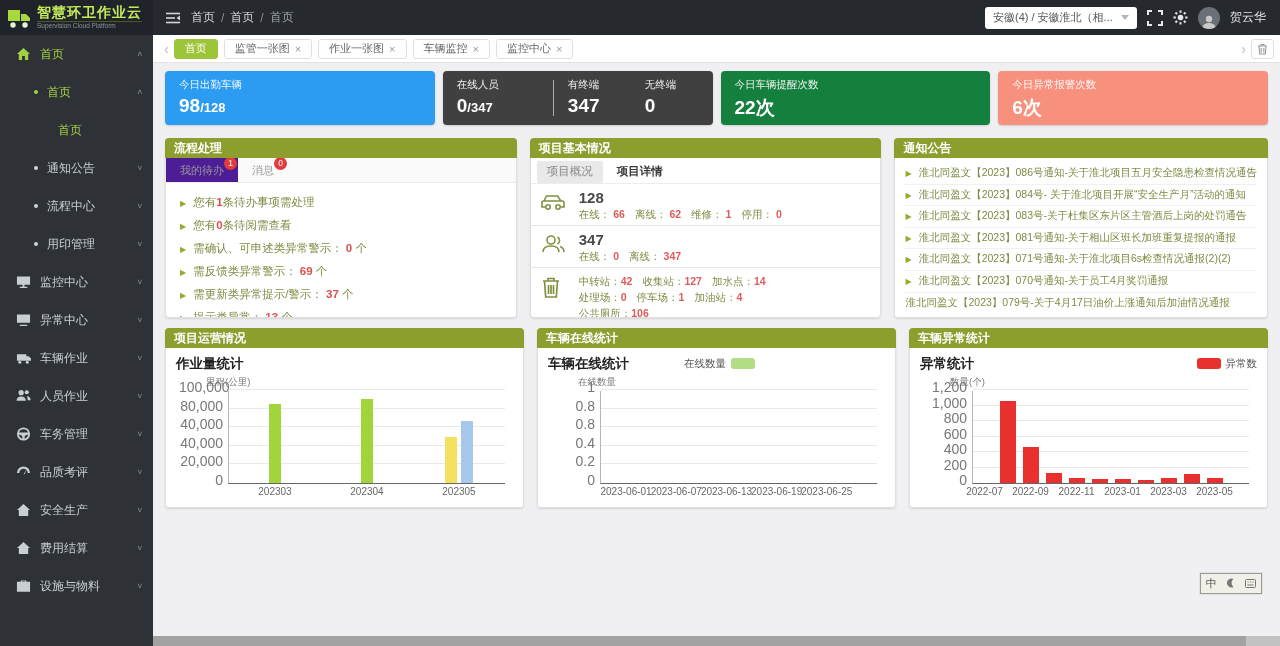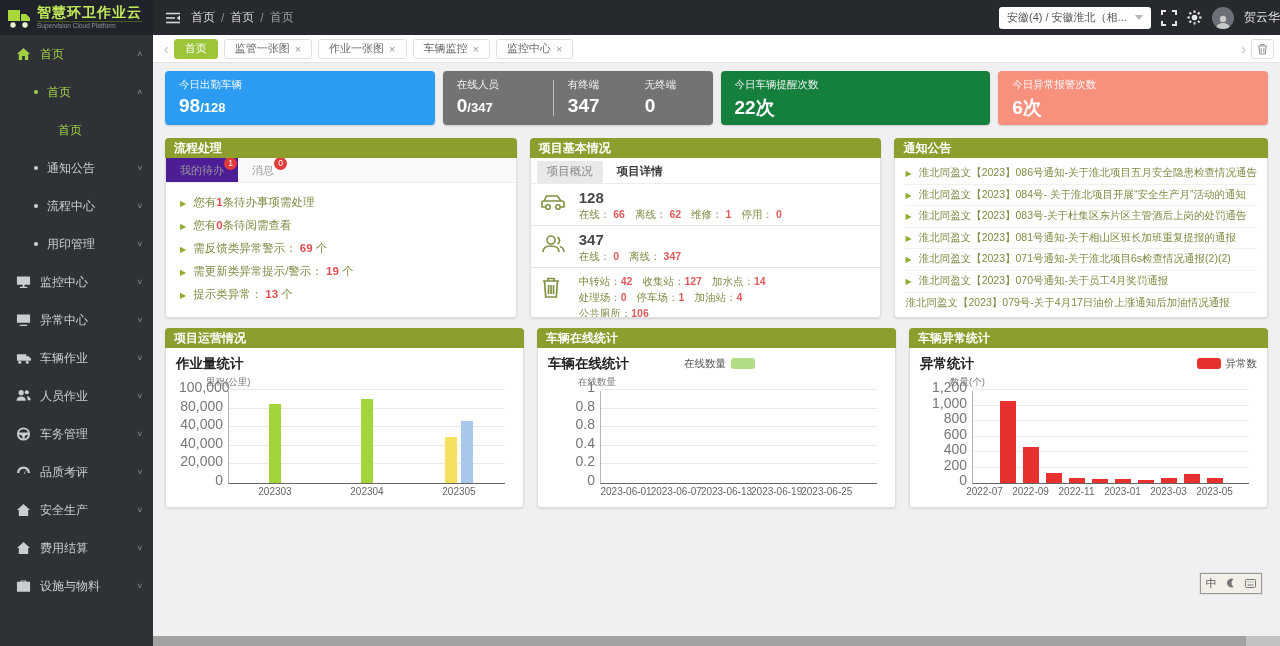--- a/index.html
+++ b/index.html
@@ -12,21 +12,21 @@
   .logo { width:153px; height:35px; background:#202329; display:flex; align-items:center;
     padding-left:6px; flex:none; }
   .logo-truck { display:flex; margin-right:5px; }
   .logo-text { line-height:1; }
   .logo-title { color:#c3e85a; font-weight:bold; font-size:14px; letter-spacing:1px; }
   .logo-sub { color:#8d9399; font-size:6.5px; margin-top:2px; border-top:1px solid #4a5a20; padding-top:1px;}
   .collapse { margin-left:12px; display:flex; cursor:pointer; }
   .crumb { margin-left:10px; font-size:12px; color:#d6d6d6; display:flex; gap:6px; align-items:center;}
   .crumb .sep { color:#8a8f94; }
   .crumb .crumb-item.last { color:#9aa0a6; }
-  .top-right { margin-left:auto; display:flex; align-items:center; gap:10px; }
+  .top-right { margin-left:auto; display:flex; align-items:center; gap:10px; padding-right:14px; }
   .region { background:#fff; border-radius:3px; height:22px; width:152px; display:flex;
     align-items:center; padding:0 8px; font-size:11px; color:#555; cursor:pointer; }
   .region span:first-child { overflow:hidden; white-space:nowrap; flex:1; }
   .caret { width:0; height:0; border-left:4px solid transparent; border-right:4px solid transparent;
     border-top:5px solid #b5b5b5; margin-left:4px; }
   .tb-icon { display:flex; cursor:pointer; }
   .avatar { width:22px; height:22px; border-radius:50%; background:#6b7076; overflow:hidden;
     display:flex; align-items:flex-end; justify-content:center; cursor:pointer;}
   .uname { color:#e6e6e6; font-size:12px; }
 
@@ -356,21 +356,21 @@
   </span>
 </div>
 
 <main class="content">
 
   <div class="cards">
     <div class="card" style="background: rgb(43, 156, 242);">
       <div class="clabel">今日出勤车辆</div>
       <div class="cval"><span>98</span><span class="sub">/128</span></div>
     </div>
-    <div class="card card2" style="background: #737373;">
+    <div class="card card2" style="background: #404040;">
       <div class="ccol c1">
         <div class="clabel">在线人员</div>
         <div class="cval"><span>0</span><span class="sub">/347</span></div>
       </div>
       <div class="cdivider"></div>
       <div class="ccol c2">
         <div class="clabel">有终端</div>
         <div class="cval">347</div>
       </div>
       <div class="ccol c3">
@@ -392,22 +392,23 @@
     <section class="panel">
       <div class="phead">流程处理</div>
       <div class="pbody">
         <div class="ptabs" id="ptabs">
             <div class="ptab active"><span>我的待办</span><span class="badge">1</span></div>
             <div class="ptab"><span>消息</span><span class="badge">0</span></div>
           </div>
         <div class="plist" id="plist">
             <div class="pitem"><span class="marker">▶</span><span>您有</span><span class="red">1</span><span>条待办事项需处理</span></div>
             <div class="pitem"><span class="marker">▶</span><span>您有</span><span class="red">0</span><span>条待阅需查看</span></div>
+            <div class="pitem"><span class="marker">▶</span><span>需确认、可申述类异常警示： </span><span class="red">0</span><span> 个</span></div>
             <div class="pitem"><span class="marker">▶</span><span>需反馈类异常警示： </span><span class="red">69</span><span> 个</span></div>
-            <div class="pitem"><span class="marker">▶</span><span>需更新类异常提示/警示： </span><span class="red">19</span><span> 个</span></div>
+            <div class="pitem"><span class="marker">▶</span><span>需更新类异常提示/警示： </span><span class="red">37</span><span> 个</span></div>
             <div class="pitem"><span class="marker">▶</span><span>提示类异常： </span><span class="red">13</span><span> 个</span></div>
           </div>
       </div>
     </section>
 
     <section class="panel">
       <div class="phead">项目基本情况</div>
       <div class="pbody">
         <div class="jtabs" id="jtabs">
             <div class="jtab active">项目概况</div>

